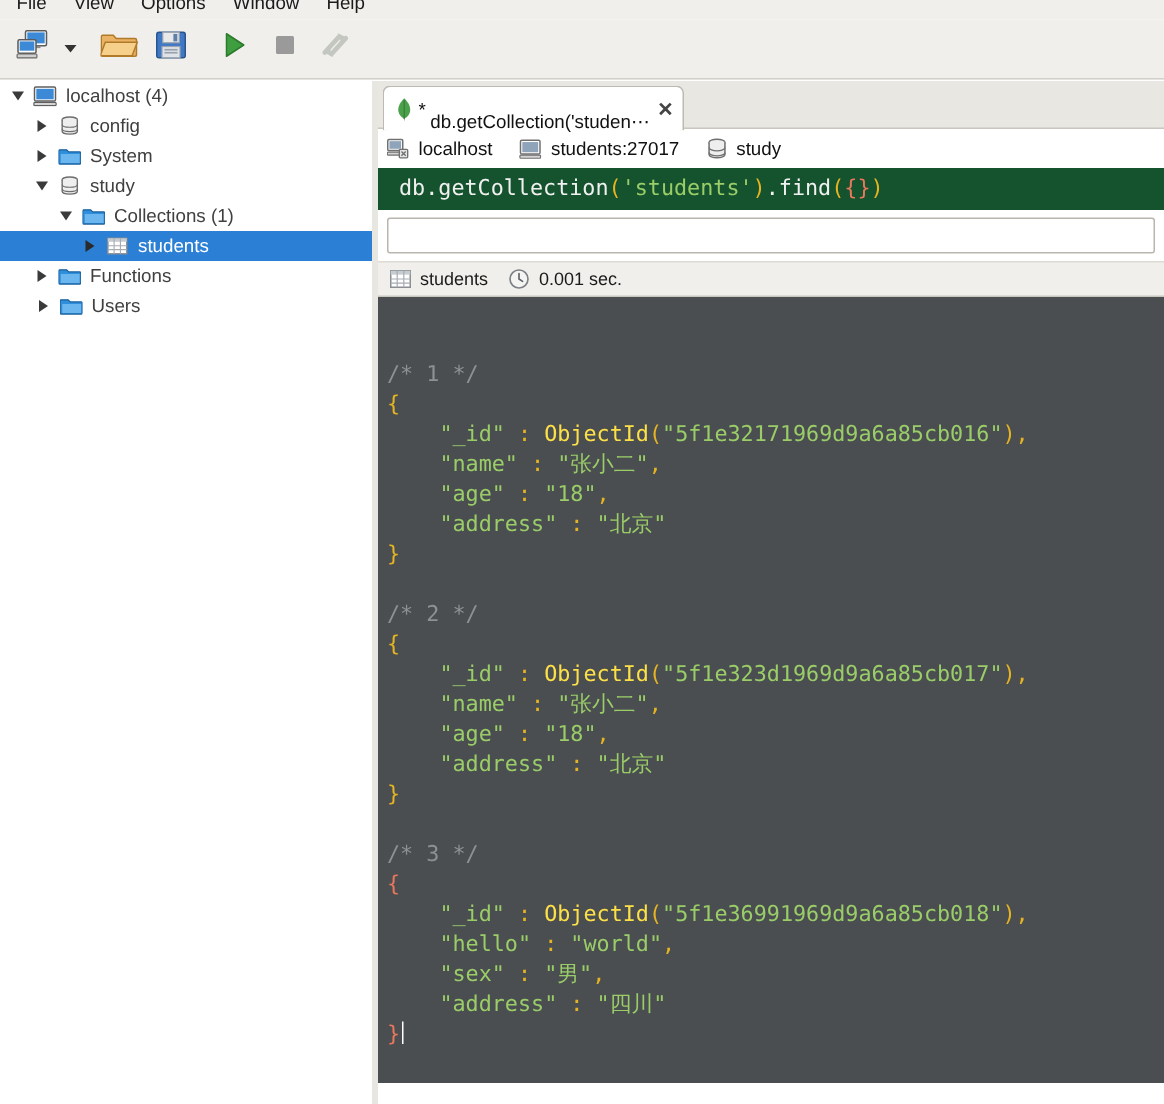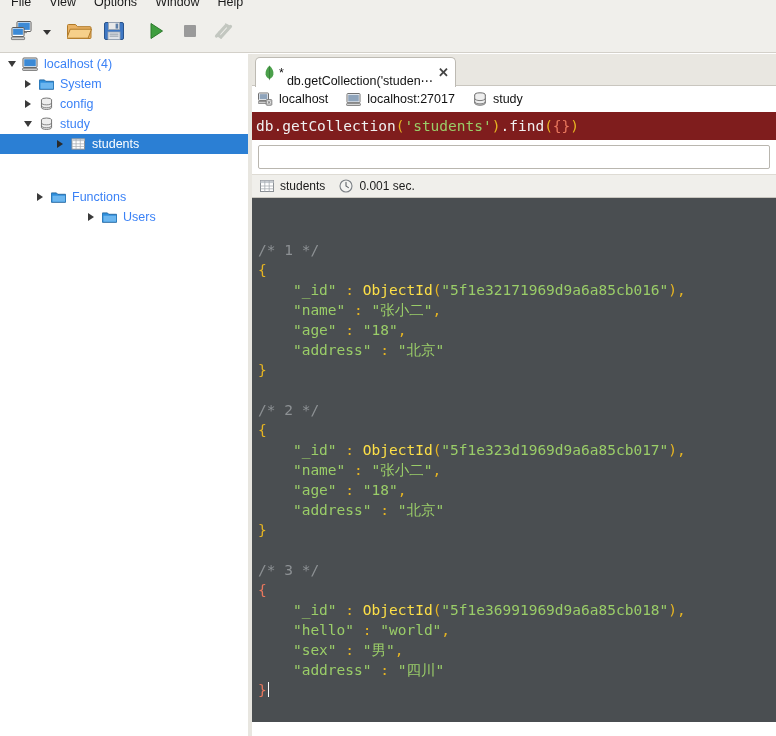--- a/index.html
+++ b/index.html
@@ -46,21 +46,21 @@
 
   
   .tree-panel {
     position: absolute; top: 54px; left: 0; width: 248px; height: 682px;
     background: #ffffff;
     overflow: hidden;
   }
   .tree-row {
     display: flex; align-items: center;
     height: 20px; white-space: nowrap;
-    font-size: 12.5px; color: #3b82f6;
+    font-size: 12.5px; color: #404040;
   }
   .tree-row.selected { background: #2b7fd4; color: #ffffff; }
   .twisty {
     width: 16px; height: 20px; display:flex; align-items:center; justify-content:center;
     flex: 0 0 16px;
   }
   .tri-right {
     width: 0; height: 0;
     border-top: 4.5px solid transparent;
     border-bottom: 4.5px solid transparent;
@@ -124,23 +124,23 @@
     display: flex; align-items: center;
     padding-left: 6px;
     font-size: 12.5px; color: #111;
   }
   .conn-item { display: flex; align-items: flex-start; margin-right: 18px; }
   .conn-item .ci { margin-right: 6px; display: flex; align-items: center; }
 
   
   .editor {
     width: 524px; height: 28px;
-    background: #7f1d1d;
-    display: flex; align-items: center;
-    padding-left: 4px;
+    background: #14532d;
+    display: flex; align-items: center;
+    padding-left: 14px;
     font-family: "DejaVu Sans Mono", monospace;
     font-size: 14.5px;
     white-space: pre;
   }
   .c-plain  { color: #f0f0f0; }
   .c-paren  { color: #e6b422; }
   .c-string { color: #9acd68; }
   .c-brace  { color: #e8775d; }
 
   
@@ -289,80 +289,92 @@
             </svg>
           </span>
           <span class="tree-label">localhost (4)</span>
         </div>
         <div class="tree-row" style="padding-left: 20px;">
           <span class="twisty">
             <span class="tri-right"></span>
           </span>
           <span class="tree-icon">
             <svg width="15" height="14" viewBox="0 0 16 14">
-              <path d="M0.8 2.6 h5 l1.4 1.5 h8 a0.7 0.7 0 0 1 0.7 0.7 v7.2 a0.7 0.7 0 0 1 -0.7 0.7 h-14.4 a0.7 0.7 0 0 1 -0.7 -0.7 v-8.7 a0.7 0.7 0 0 1 0.7 -0.7 z" fill="#2f8fdc" stroke="#1b5f99" stroke-width="0.9"></path>
-              <path d="M1.6 5.6 h13.4 v6.4 h-13.4 z" fill="#6cb6ef"></path>
-            </svg>
-          </span>
-          <span class="tree-label">System</span>
-        </div>
-        <div class="tree-row" style="padding-left: 20px;">
-          <span class="twisty">
-            <span class="tri-right"></span>
-          </span>
-          <span class="tree-icon">
-            <svg width="15" height="14" viewBox="0 0 16 14">
               <ellipse cx="8" cy="2.6" rx="5.4" ry="2" fill="#eeeeee" stroke="#6f6f6f" stroke-width="1"></ellipse>
               <path d="M2.6 2.6 v8.2 c0 1.1 2.4 2 5.4 2 s5.4 -0.9 5.4 -2 v-8.2" fill="#eeeeee" stroke="#6f6f6f" stroke-width="1"></path>
               <path d="M2.6 5.9 c0 1.1 2.4 2 5.4 2 s5.4 -0.9 5.4 -2" fill="none" stroke="#6f6f6f" stroke-width="0.85"></path>
               <path d="M2.6 9 c0 1.1 2.4 2 5.4 2 s5.4 -0.9 5.4 -2" fill="none" stroke="#6f6f6f" stroke-width="0.85"></path>
             </svg>
           </span>
           <span class="tree-label">config</span>
         </div>
         <div class="tree-row" style="padding-left: 20px;">
           <span class="twisty">
+            <span class="tri-right"></span>
+          </span>
+          <span class="tree-icon">
+            <svg width="15" height="14" viewBox="0 0 16 14">
+              <path d="M0.8 2.6 h5 l1.4 1.5 h8 a0.7 0.7 0 0 1 0.7 0.7 v7.2 a0.7 0.7 0 0 1 -0.7 0.7 h-14.4 a0.7 0.7 0 0 1 -0.7 -0.7 v-8.7 a0.7 0.7 0 0 1 0.7 -0.7 z" fill="#2f8fdc" stroke="#1b5f99" stroke-width="0.9"></path>
+              <path d="M1.6 5.6 h13.4 v6.4 h-13.4 z" fill="#6cb6ef"></path>
+            </svg>
+          </span>
+          <span class="tree-label">System</span>
+        </div>
+        <div class="tree-row" style="padding-left: 20px;">
+          <span class="twisty">
             <span class="tri-down"></span>
           </span>
           <span class="tree-icon">
             <svg width="15" height="14" viewBox="0 0 16 14">
               <ellipse cx="8" cy="2.6" rx="5.4" ry="2" fill="#eeeeee" stroke="#6f6f6f" stroke-width="1"></ellipse>
               <path d="M2.6 2.6 v8.2 c0 1.1 2.4 2 5.4 2 s5.4 -0.9 5.4 -2 v-8.2" fill="#eeeeee" stroke="#6f6f6f" stroke-width="1"></path>
               <path d="M2.6 5.9 c0 1.1 2.4 2 5.4 2 s5.4 -0.9 5.4 -2" fill="none" stroke="#6f6f6f" stroke-width="0.85"></path>
               <path d="M2.6 9 c0 1.1 2.4 2 5.4 2 s5.4 -0.9 5.4 -2" fill="none" stroke="#6f6f6f" stroke-width="0.85"></path>
             </svg>
           </span>
           <span class="tree-label">study</span>
         </div>
+        <div class="tree-row" style="padding-left: 36px;">
+          <span class="twisty">
+            <span class="tri-down"></span>
+          </span>
+          <span class="tree-icon">
+            <svg width="15" height="14" viewBox="0 0 16 14">
+              <path d="M0.8 2.6 h5 l1.4 1.5 h8 a0.7 0.7 0 0 1 0.7 0.7 v7.2 a0.7 0.7 0 0 1 -0.7 0.7 h-14.4 a0.7 0.7 0 0 1 -0.7 -0.7 v-8.7 a0.7 0.7 0 0 1 0.7 -0.7 z" fill="#2f8fdc" stroke="#1b5f99" stroke-width="0.9"></path>
+              <path d="M1.6 5.6 h13.4 v6.4 h-13.4 z" fill="#6cb6ef"></path>
+            </svg>
+          </span>
+          <span class="tree-label">Collections (1)</span>
+        </div>
         <div class="tree-row selected" style="padding-left: 52px;">
           <span class="twisty">
             <span class="tri-right"></span>
           </span>
           <span class="tree-icon">
             <svg width="15" height="14" viewBox="0 0 16 14">
               <rect x="1" y="1.5" width="13.4" height="11" fill="#ffffff" stroke="#8a8f94" stroke-width="1"></rect>
               <rect x="1" y="1.5" width="13.4" height="2.5" fill="#c7ccd1"></rect>
               <path d="M5.4 1.5 v11 M9.9 1.5 v11 M1 6.8 h13.4 M1 9.6 h13.4" stroke="#a7acb1" stroke-width="0.8"></path>
             </svg>
           </span>
           <span class="tree-label">students</span>
         </div>
-        <div class="tree-row" style="padding-left: 32px; margin-top: 33px;">
+        <div class="tree-row" style="padding-left: 20px;">
           <span class="twisty">
             <span class="tri-right"></span>
           </span>
           <span class="tree-icon">
             <svg width="15" height="14" viewBox="0 0 16 14">
               <path d="M0.8 2.6 h5 l1.4 1.5 h8 a0.7 0.7 0 0 1 0.7 0.7 v7.2 a0.7 0.7 0 0 1 -0.7 0.7 h-14.4 a0.7 0.7 0 0 1 -0.7 -0.7 v-8.7 a0.7 0.7 0 0 1 0.7 -0.7 z" fill="#2f8fdc" stroke="#1b5f99" stroke-width="0.9"></path>
               <path d="M1.6 5.6 h13.4 v6.4 h-13.4 z" fill="#6cb6ef"></path>
             </svg>
           </span>
           <span class="tree-label">Functions</span>
         </div>
-        <div class="tree-row" style="padding-left: 36px; margin-left: 47px;">
+        <div class="tree-row" style="padding-left: 21px;">
           <span class="twisty">
             <span class="tri-right"></span>
           </span>
           <span class="tree-icon">
             <svg width="15" height="14" viewBox="0 0 16 14">
               <path d="M0.8 2.6 h5 l1.4 1.5 h8 a0.7 0.7 0 0 1 0.7 0.7 v7.2 a0.7 0.7 0 0 1 -0.7 0.7 h-14.4 a0.7 0.7 0 0 1 -0.7 -0.7 v-8.7 a0.7 0.7 0 0 1 0.7 -0.7 z" fill="#2f8fdc" stroke="#1b5f99" stroke-width="0.9"></path>
               <path d="M1.6 5.6 h13.4 v6.4 h-13.4 z" fill="#6cb6ef"></path>
             </svg>
           </span>
           <span class="tree-label">Users</span>
@@ -403,21 +415,21 @@
         <span>localhost</span>
       </div>
       <div class="conn-item">
         <span class="ci">
           <svg width="15" height="14" viewBox="0 0 15 14">
             <rect x="1" y="1.5" width="13" height="9.2" rx="0.9" fill="#ffffff" stroke="#707070" stroke-width="1"></rect>
             <rect x="2.2" y="2.7" width="10.6" height="6.8" fill="#8fa4bb"></rect>
             <rect x="0.6" y="11.4" width="13.8" height="2.1" rx="0.6" fill="#d4d4d4" stroke="#707070" stroke-width="0.8"></rect>
           </svg>
         </span>
-        <span>localhost:27017</span>
+        <span>students:27017</span>
       </div>
       <div class="conn-item">
         <span class="ci">
           <svg width="14" height="14" viewBox="0 0 14 14">
             <ellipse cx="7" cy="3" rx="5.3" ry="2.2" fill="#eeeeee" stroke="#6f6f6f" stroke-width="1"></ellipse>
             <path d="M1.7 3 v8 c0 1.2 2.4 2.2 5.3 2.2 s5.3 -1 5.3 -2.2 v-8" fill="#eeeeee" stroke="#6f6f6f" stroke-width="1"></path>
             <path d="M1.7 6.4 c0 1.2 2.4 2.2 5.3 2.2 s5.3 -1 5.3 -2.2" fill="none" stroke="#6f6f6f" stroke-width="0.9"></path>
             <path d="M1.7 9.7 c0 1.2 2.4 2.2 5.3 2.2 s5.3 -1 5.3 -2.2" fill="none" stroke="#6f6f6f" stroke-width="0.9"></path>
           </svg>
         </span>

